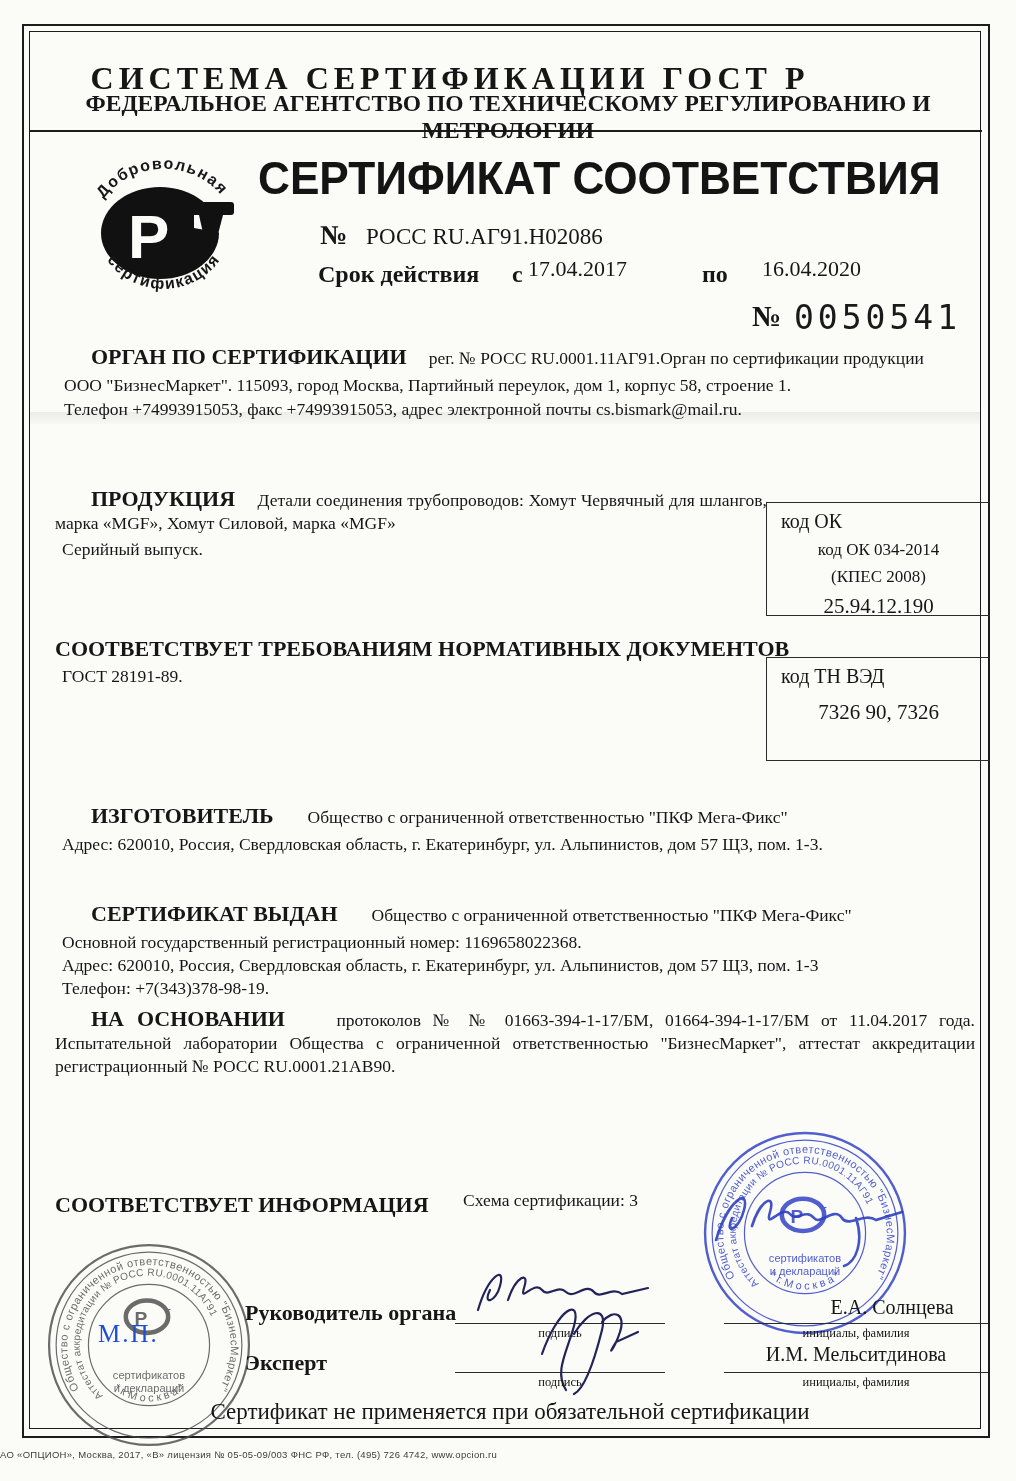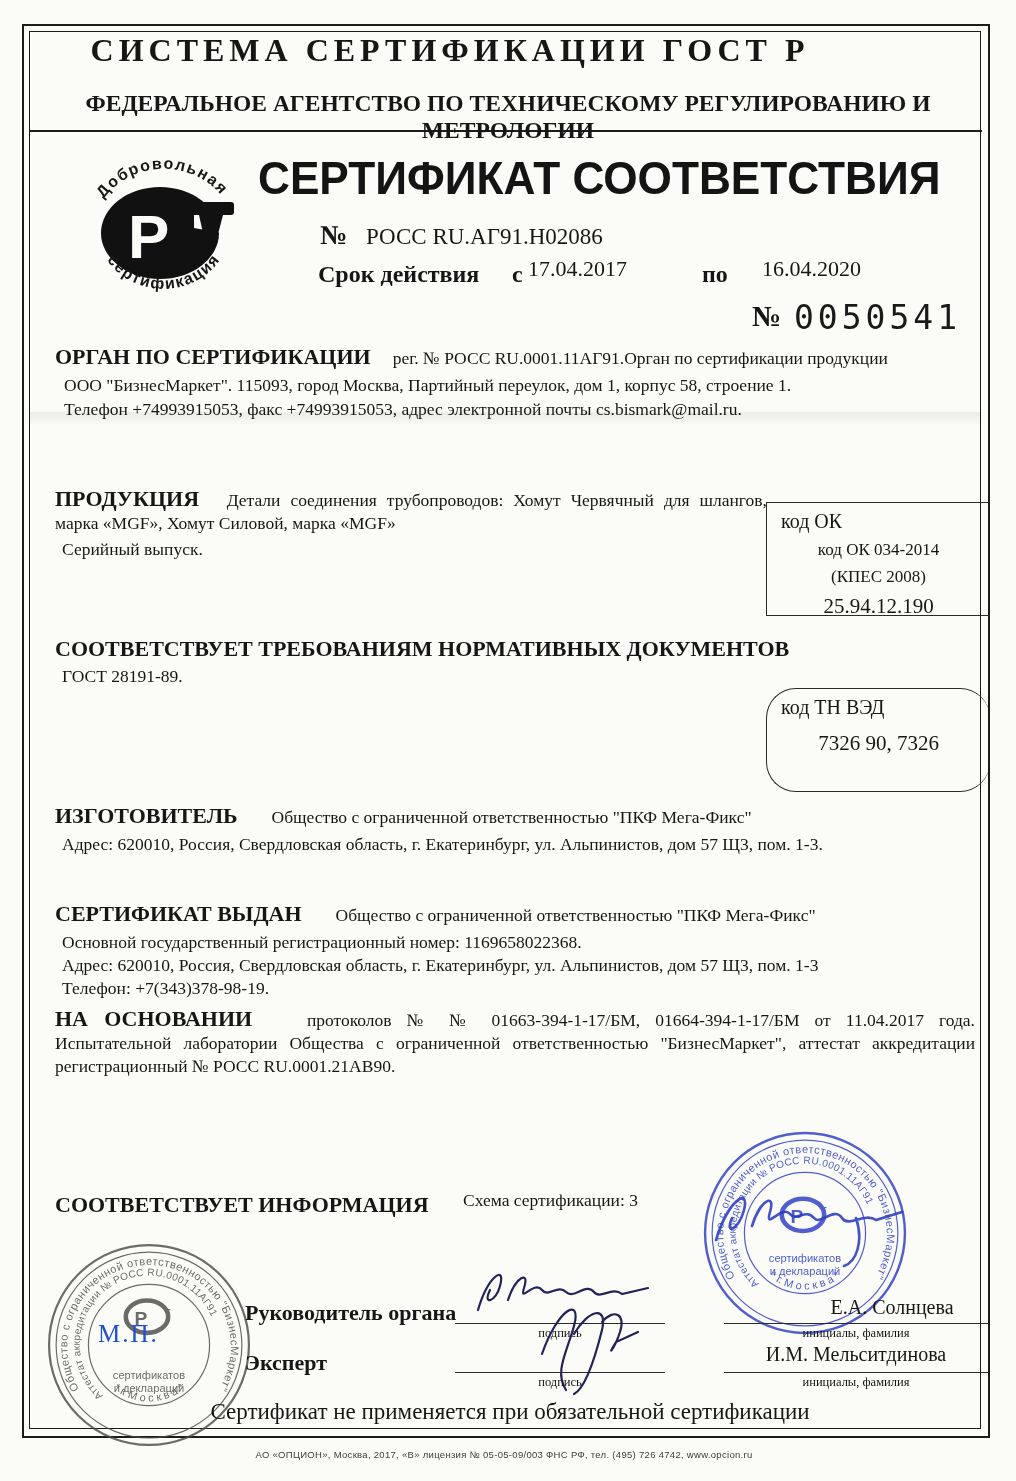--- a/index.html
+++ b/index.html
@@ -5,45 +5,45 @@
   html,body{margin:0;padding:0;background:#e9e9e6;}
   .page{
     position:relative; width:1016px; height:1481px; margin:0 auto;
     background:#fbfbf8; overflow:hidden;
     font-family:"Liberation Serif", serif; color:#161616;
   }
   .frame-outer{position:absolute;left:22px;top:24px;width:964px;height:1410px;border:2px solid #1c1c1c;}
   .frame-inner{position:absolute;left:29px;top:31px;width:950px;height:1396px;border:1.5px solid #1c1c1c;}
   .hr-header{position:absolute;left:29px;top:130px;width:953px;border-top:2px solid #1c1c1c;}
   .abs{position:absolute;}
-  .hdr1{left:0;top:32px;width:900px;text-align:center;font-weight:bold;font-size:32px;letter-spacing:5px;font-family:"Liberation Serif",serif;}
+  .hdr1{left:0;top:60px;width:900px;text-align:center;font-weight:bold;font-size:32px;letter-spacing:5px;font-family:"Liberation Serif",serif;}
   .hdr2{left:0;top:90px;width:1016px;text-align:center;font-weight:bold;font-size:24px;letter-spacing:0px;transform:scaleX(.98);font-family:"Liberation Serif",serif;}
   .doc-title{left:258px;top:150px;font-family:"Liberation Sans",sans-serif;font-weight:800;font-size:47px;letter-spacing:0;transform:scaleX(.94);transform-origin:left;white-space:nowrap;color:#141414;}
   .no-label{left:320px;top:220px;font-size:27px;font-weight:bold;}
   .no-value{left:366px;top:224px;font-size:23px;}
   .valid-label{left:318px;top:261px;font-size:24px;font-weight:bold;}
   .valid-c{left:512px;top:261px;font-size:24px;font-weight:bold;}
   .valid-from{left:528px;top:256px;font-size:22px;}
   .valid-po{left:702px;top:261px;font-size:24px;font-weight:bold;text-align:center;}
   .valid-to{left:762px;top:256px;font-size:22px;}
   .blank-no-label{left:752px;top:300px;font-size:29px;font-weight:bold;}
   .blank-no{left:794px;top:298px;font-family:"DejaVu Sans Mono",monospace;font-size:33px;letter-spacing:4px;color:#1a1a1a;}
   .sec-h{font-size:22px;font-weight:bold;font-family:"Liberation Serif",serif;}
   .body-t{font-size:17.5px;line-height:23px;}
   .para{position:absolute;}
-  .para .sec-h{margin-right:18px;}
+  .para .sec-h{margin-right:18px;margin-left:36px;}
   .codebox{position:absolute;left:766px;width:223px;border:1.5px solid #2b2b2b;border-right:none;background:transparent;}
   .codebox .lbl{margin:7px 0 0 14px;font-size:20px;}
   .codebox .cline{text-align:center;font-size:17px;margin-top:7px;}
   .codebox .cval{text-align:center;font-size:21px;margin-top:7px;}
   .sigline{border-top:1.5px solid #2b2b2b;}
   .caption{font-size:12.5px;text-align:center;}
   .name{font-size:20px;text-align:center;}
   .note{left:100px;top:1399px;width:820px;text-align:center;font-size:23px;}
-  .imprint{left:0;top:1449px;width:1008px;text-align:center;font-family:"Liberation Sans",sans-serif;font-size:9.5px;color:#3c3c3c;letter-spacing:.3px;}
+  .imprint{left:0;top:1449px;width:1008px;text-align:left;font-family:"Liberation Sans",sans-serif;font-size:9.5px;color:#3c3c3c;letter-spacing:.3px;}
   .mp{left:98px;top:1320px;font-size:25px;letter-spacing:2px;color:#1d4ed8;}
   .stamp-blue{color:#3a49c8;opacity:.88;}
   .stamp-gray{color:#4c4c4c;opacity:.82;}
   svg text{font-family:"Liberation Sans",sans-serif;}
   .scan-band{position:absolute;left:30px;top:412px;width:950px;height:12px;background:linear-gradient(#00000010,#00000004);}
 </style>
 </head>
 <body>
 
 <div class="page">
@@ -101,21 +101,21 @@
   <div class="codebox" style="top:502px;height:112px;">
     <div class="lbl">код ОК</div>
     <div class="cline">код ОК 034-2014</div>
     <div class="cline">(КПЕС 2008)</div>
     <div class="cval">25.94.12.190</div>
   </div>
 
   <div class="abs sec-h" style="left:55px;top:636px;">СООТВЕТСТВУЕТ ТРЕБОВАНИЯМ НОРМАТИВНЫХ ДОКУМЕНТОВ</div>
   <div class="abs body-t" style="left:62px;top:665px;">ГОСТ 28191-89.</div>
 
-  <div class="codebox" style="top:688px;height:102px;border-radius:30px;">
+  <div class="codebox" style="top:657px;height:102px;">
     <div class="lbl">код ТН ВЭД</div>
     <div class="cval" style="margin-top:12px;">7326 90, 7326</div>
   </div>
 
   <div class="para" style="left:55px;top:803px;width:922px;">
     <span class="sec-h" style="margin-right:30px;">ИЗГОТОВИТЕЛЬ</span>
     <span class="body-t">Общество с ограниченной ответственностью "ПКФ Мега-Фикс"</span>
   </div>
   <div class="abs body-t" style="left:62px;top:833px;">Адрес: 620010, Россия, Свердловская область, г. Екатеринбург, ул. Альпинистов, дом 57 Щ3, пом. 1-3.</div>
 

